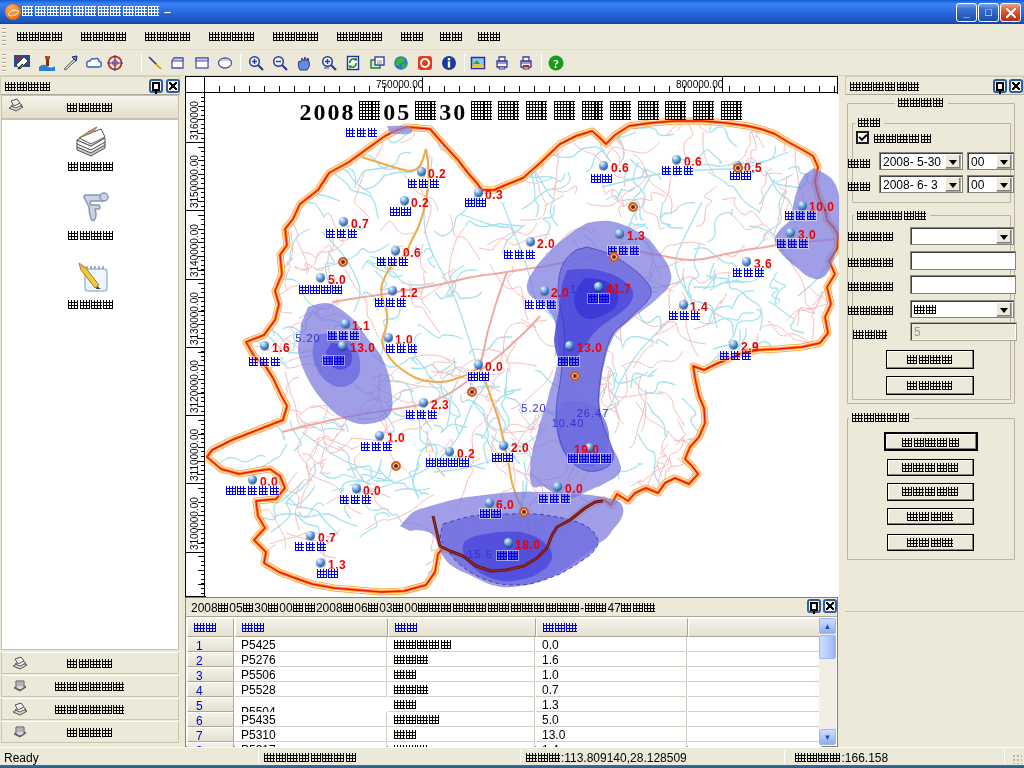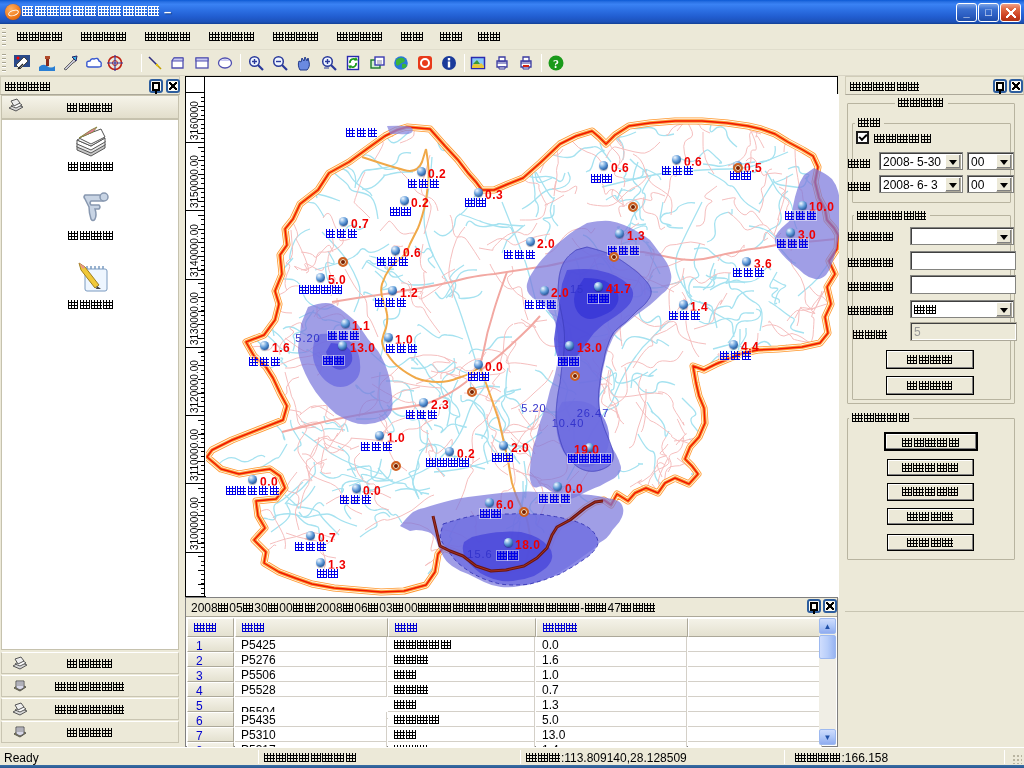--- a/index.html
+++ b/index.html
@@ -289,20 +289,26 @@
       <span class="ic"><svg width="16" height="16" viewBox="0 0 16 16">
           <path d="M2 9 L8 12 L14 8 L8 5 Z" fill="#c8b838" stroke="#555"></path>
           <path d="M4 2 H12 V9 L8 11 L4 9 Z" fill="#d8d8e8" stroke="#555"></path>
           <path d="M5 4 H11 M5 6 H11" stroke="#888"></path>
         </svg></span>
       <div class="lb"><i class="g"></i><i class="g"></i><i class="g"></i><i class="g"></i></div>
     </div>
 </div>
 
 <div id="mapw">
+ <div id="hruler">
+      <div class="hmaj" style="left:217px"></div>
+      <div class="hlbl" style="left:171px">750000.00</div>
+      <div class="hmaj" style="left:517px"></div>
+      <div class="hlbl" style="left:471px">800000.00</div>
+    </div>
  <div id="vruler">
       <div class="vmaj" style="top:49px"></div>
       <div class="vlbl" style="left:3px;top:47px">3160000</div>
       <div class="vmaj" style="top:117px"></div>
       <div class="vlbl" style="left:3px;top:115px">3150000.00</div>
       <div class="vmaj" style="top:186px"></div>
       <div class="vlbl" style="left:3px;top:184px">3140000.00</div>
       <div class="vmaj" style="top:254px"></div>
       <div class="vlbl" style="left:3px;top:252px">3130000.00</div>
       <div class="vmaj" style="top:322px"></div>
@@ -808,20 +814,21 @@
 <path d="M608,74 Q621,80 626,85 Q630,90 632,97 Q634,104 634,113 Q635,122 634,132 Q633,142 631,152 Q629,162 626,169 Q624,176 620,181 Q615,186 609,185 Q603,184 598,180 Q593,175 586,170 Q580,165 575,159 Q570,153 569,148 Q568,143 572,138 Q575,134 580,130 Q585,127 586,119 Q587,111 589,103 Q591,95 594,88 L598,81 Z" fill="#7b78dd" fill-opacity="0.72"></path>
 <path d="M194,432 Q202,422 207,418 Q212,415 218,414 Q224,412 231,410 Q238,408 246,406 Q254,404 262,403 Q270,402 278,401 Q286,400 295,399 Q304,398 313,398 Q322,397 331,398 Q340,398 349,398 Q358,399 367,400 Q376,400 385,401 Q394,402 401,404 Q408,405 412,407 Q416,409 417,414 Q418,418 416,423 Q414,428 410,432 Q406,436 404,440 Q401,444 398,446 Q394,448 390,452 Q387,456 383,458 Q379,461 372,466 Q364,472 354,478 Q343,484 333,488 Q323,491 314,492 Q304,494 295,493 Q286,492 278,488 Q270,484 262,480 Q253,477 246,472 Q239,467 236,460 Q232,453 230,446 Q228,440 222,438 Q216,436 210,436 L204,437 Z" fill="#7b78dd" fill-opacity="0.72"></path>
 <path d="M237,430 Q256,424 266,422 Q276,421 286,420 Q296,420 306,420 Q316,419 326,420 Q336,420 345,422 Q354,423 364,426 Q373,428 380,432 Q387,436 390,442 Q394,449 390,454 Q386,460 380,464 Q374,468 368,472 Q361,476 354,480 Q346,483 338,486 Q331,488 324,490 Q316,491 308,491 Q301,491 294,490 Q286,488 278,485 Q271,482 264,478 Q258,474 252,469 Q247,464 243,458 Q239,453 236,448 L234,442 Z" fill="#6e6de1" fill-opacity="0.8"></path>
 <path d="M266,443 Q286,438 296,438 Q306,437 315,438 Q324,440 332,444 Q339,448 343,453 Q347,458 346,464 Q345,469 340,474 Q335,478 328,482 Q320,485 312,486 Q304,488 296,487 Q288,486 280,482 Q273,479 268,474 Q262,469 259,463 Q256,457 257,452 L258,448 Z" fill="#4b49db" fill-opacity="0.85"></path>
 </g>
 <path d="M237,430 Q256,424 266,422 Q276,421 286,420 Q296,420 306,420 Q316,419 326,420 Q336,420 345,422 Q354,423 364,426 Q373,428 380,432 Q387,436 390,442 Q394,449 390,454 Q386,460 380,464 Q374,468 368,472 Q361,476 354,480 Q346,483 338,486 Q331,488 324,490 Q316,491 308,491 Q301,491 294,490 Q286,488 278,485 Q271,482 264,478 Q258,474 252,469 Q247,464 243,458 Q239,453 236,448 L234,442 Z" fill="none" stroke="#2a2ab0" stroke-width="0.8" stroke-dasharray="4 3"></path>
 <path d="M381,153 Q401,158 410,163 Q418,168 426,174 Q434,180 439,186 Q444,191 445,196 Q446,201 442,206 Q439,211 432,216 Q426,222 420,228 Q413,233 408,238 Q404,244 402,251 Q399,258 398,266 Q396,273 395,280 Q394,288 393,296 Q392,304 393,312 Q394,320 396,327 Q398,334 401,341 Q404,348 406,354 Q408,360 407,365 Q406,370 401,373 Q396,376 390,377 Q384,378 378,376 Q372,374 367,369 Q362,364 358,357 Q355,350 353,342 Q351,333 350,324 Q350,316 351,307 Q352,298 354,289 Q355,280 356,271 Q358,262 358,253 Q359,244 358,235 Q357,226 355,217 Q353,208 352,200 Q352,192 353,184 Q354,176 357,170 Q360,164 365,160 L370,156 Z" fill="none" stroke="#3a3ab8" stroke-width="0.8" stroke-dasharray="1 0"></path>
 <path d="M227,422 L234,452 L244,457 L257,462 L270,472 L285,477 L300,476 L318,472 L331,464 L341,454 L346,441 L351,433 L364,426 L379,414 L389,408 L397,407" fill="none" stroke="#6b1510" stroke-width="3" stroke-linejoin="round"></path>
 <path d="M227,422 L234,452 L244,457 L257,462 L270,472 L285,477 L300,476 L318,472 L331,464 L341,454 L346,441 L351,433 L364,426 L379,414 L389,408 L397,407" fill="none" stroke="#a03020" stroke-width="1" stroke-linejoin="round"></path>
 </svg>
+  <div id="mtitle"><span class="t">2008</span><i class="g"></i><span class="t">05</span><i class="g"></i><span class="t">30</span><i class="g"></i><i class="g"></i><i class="g"></i><i class="g"></i><i class="g"></i><i class="g"></i><i class="g"></i><i class="g"></i><i class="g"></i><i class="g"></i></div>
   <div class="sn" style="left:96px;top:32px"><i class="g"></i><i class="g"></i><i class="g"></i></div>
       <div class="mk" style="left:211px;top:73px"></div>
       <div class="rv" style="left:222px;top:73px">0.2</div>
       <div class="sn" style="left:158px;top:83px"><i class="g"></i><i class="g"></i><i class="g"></i></div>
       <div class="mk" style="left:268px;top:94px"></div>
       <div class="rv" style="left:279px;top:94px">0.3</div>
       <div class="sn" style="left:210px;top:102px"><i class="g"></i><i class="g"></i></div>
       <div class="mk" style="left:194px;top:102px"></div>
       <div class="rv" style="left:205px;top:102px">0.2</div>
       <div class="sn" style="left:135px;top:111px"><i class="g"></i><i class="g"></i></div>
@@ -885,21 +892,21 @@
       <div class="mk" style="left:268px;top:266px"></div>
       <div class="rv" style="left:279px;top:266px">0.0</div>
       <div class="sn" style="left:213px;top:276px"><i class="g"></i><i class="g"></i></div>
       <div class="mk" style="left:213px;top:304px"></div>
       <div class="rv" style="left:225px;top:304px">2.3</div>
       <div class="sn" style="left:156px;top:314px"><i class="g"></i><i class="g"></i><i class="g"></i></div>
       <div class="mk" style="left:359px;top:247px"></div>
       <div class="rv" style="left:371px;top:247px">13.0</div>
       <div class="sn" style="left:303px;top:261px"><i class="g"></i><i class="g"></i></div>
       <div class="mk" style="left:523px;top:246px"></div>
-      <div class="rv" style="left:535px;top:246px">4.4</div>
+      <div class="rv" style="left:535px;top:246px">2.9</div>
       <div class="sn" style="left:470px;top:255px"><i class="g"></i><i class="g"></i><i class="g"></i></div>
       <div class="mk" style="left:169px;top:337px"></div>
       <div class="rv" style="left:181px;top:337px">1.0</div>
       <div class="sn" style="left:111px;top:346px"><i class="g"></i><i class="g"></i><i class="g"></i></div>
       <div class="mk" style="left:239px;top:353px"></div>
       <div class="rv" style="left:251px;top:353px">0.2</div>
       <div class="sn" style="left:182px;top:362px"><i class="g"></i><i class="g"></i><i class="g"></i><i class="g"></i></div>
       <div class="mk" style="left:293px;top:347px"></div>
       <div class="rv" style="left:305px;top:347px">2.0</div>
       <div class="sn" style="left:237px;top:357px"><i class="g"></i><i class="g"></i></div>

